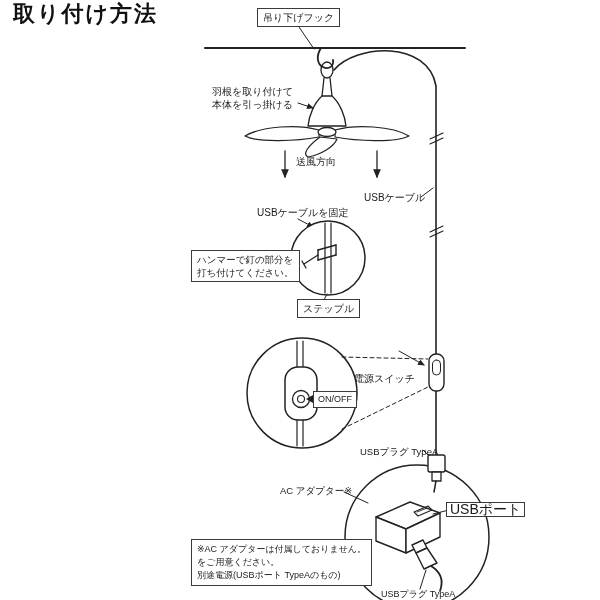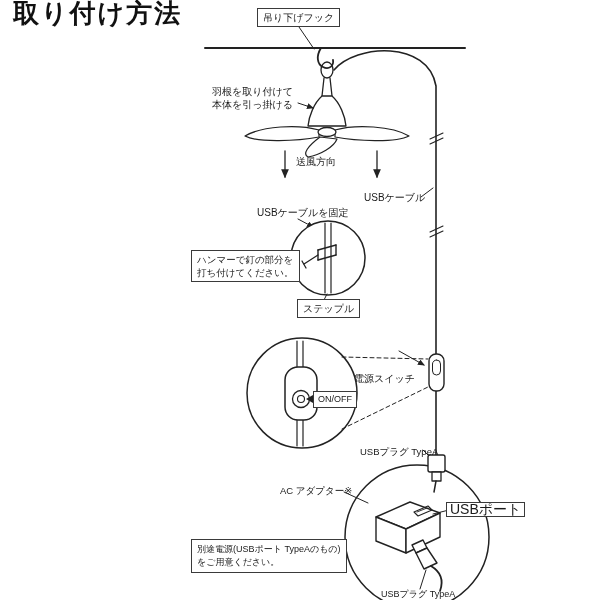--- a/index.html
+++ b/index.html
@@ -1,21 +1,21 @@
 <!DOCTYPE html>
 <html><head>
 <meta charset="utf-8">
 <style>
   html,body{margin:0;padding:0;background:#fff;}
   .canvas{position:relative;width:600px;height:600px;background:#ffffff;overflow:hidden;
           font-family:"Liberation Sans","DejaVu Sans",sans-serif;color:#1a1a1a;}
   svg.art{position:absolute;left:0;top:0;}
   .lbl{position:absolute;font-size:10px;line-height:13px;white-space:nowrap;color:#1a1a1a;}
   .boxed{border:1px solid #3a3a3a;background:#fff;padding:2px 5px;}
-  .title{font-size:26px;font-weight:bold;letter-spacing:2px;color:#111;}
+  .title{font-size:22px;font-weight:bold;letter-spacing:2px;color:#111;}
   .block span{display:block;}
 </style>
 </head>
 <body>
 
 <div class="canvas">
 
   <svg class="art" width="600" height="600" viewBox="0 0 600 600">
     <defs>
       <marker id="arr" markerWidth="9" markerHeight="9" refX="6" refY="3" orient="auto">
@@ -158,19 +158,20 @@
 
   <div class="lbl boxed" style="left:313px;top:391px;font-size:9px;padding:1px 4px;">ON/OFF</div>
 
   <div class="lbl" style="left:360px;top:445px;font-size:9.5px;">USBプラグ TypeA</div>
 
   <div class="lbl" style="left:280px;top:484px;font-size:9.5px;">AC アダプター※</div>
 
   <div class="lbl boxed" style="left:446px;top:502px;font-size:14px;padding:0 3px;">USBポート</div>
 
   <div class="lbl boxed block" style="left:191px;top:539px;font-size:9px;padding:3px 5px;">
+    <span>※AC アダプターは付属しておりません。</span>
+    <span>をご用意ください。</span>
     <span>別途電源(USBポート TypeAのもの)</span>
-    <span>をご用意ください。</span>
   </div>
 
   <div class="lbl" style="left:381px;top:588px;font-size:9px;">USBプラグ TypeA</div>
 
 </div>
 
 </body></html>

